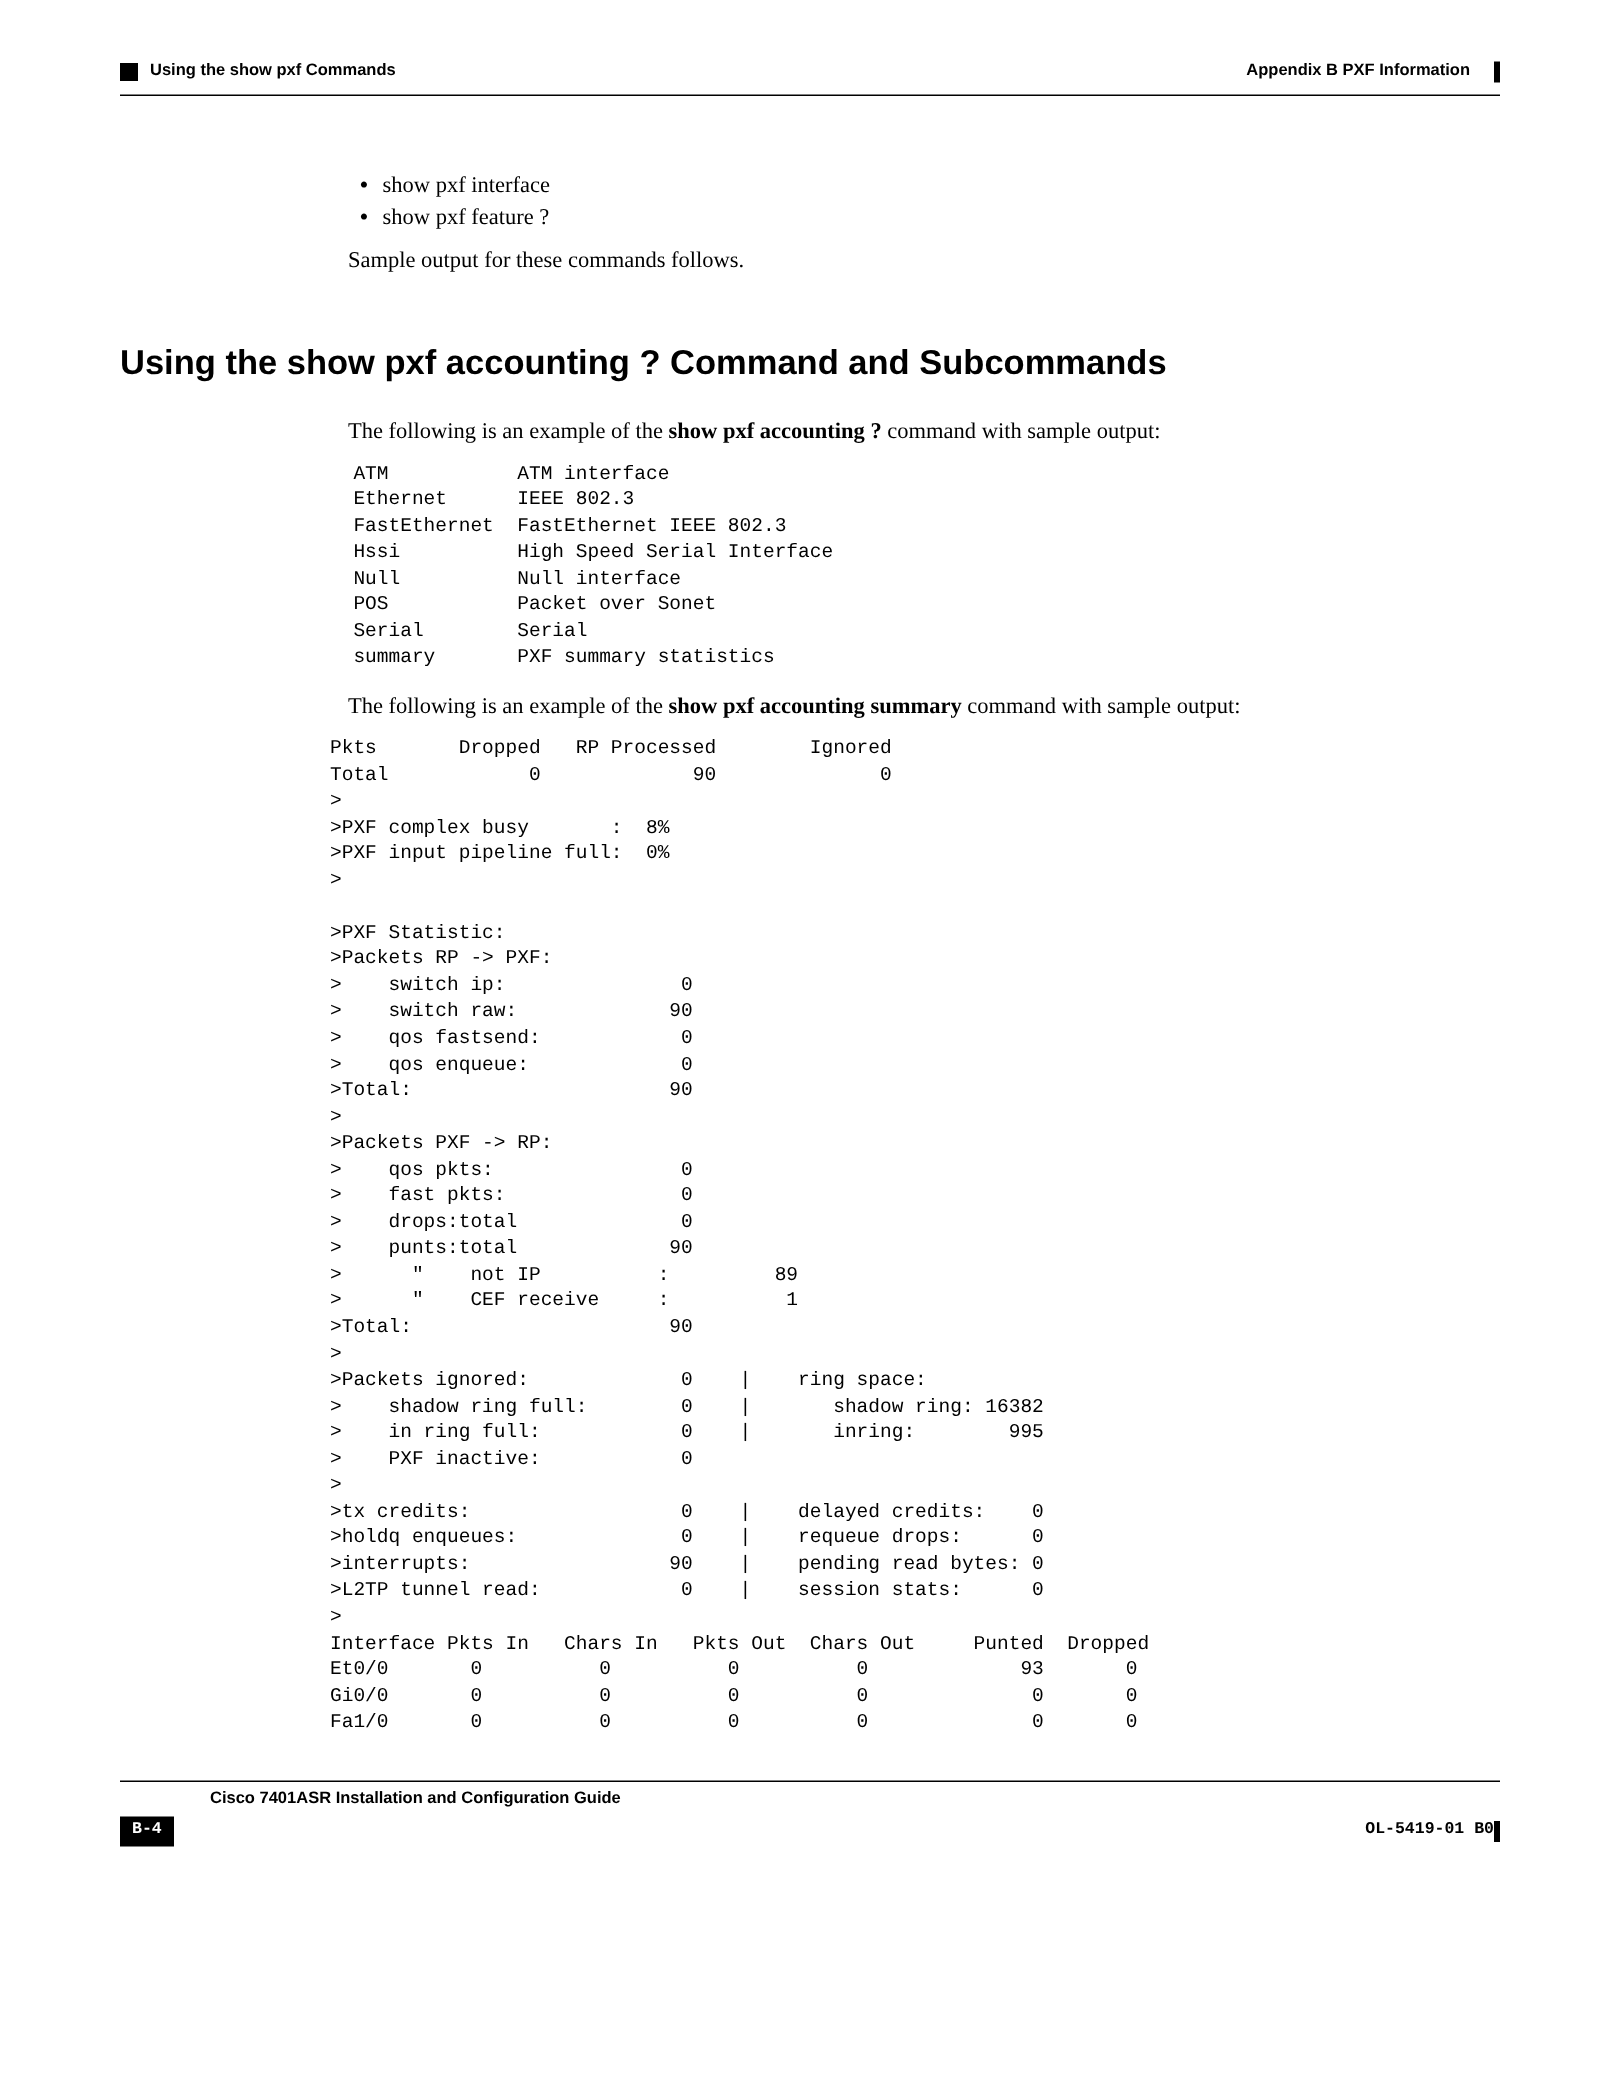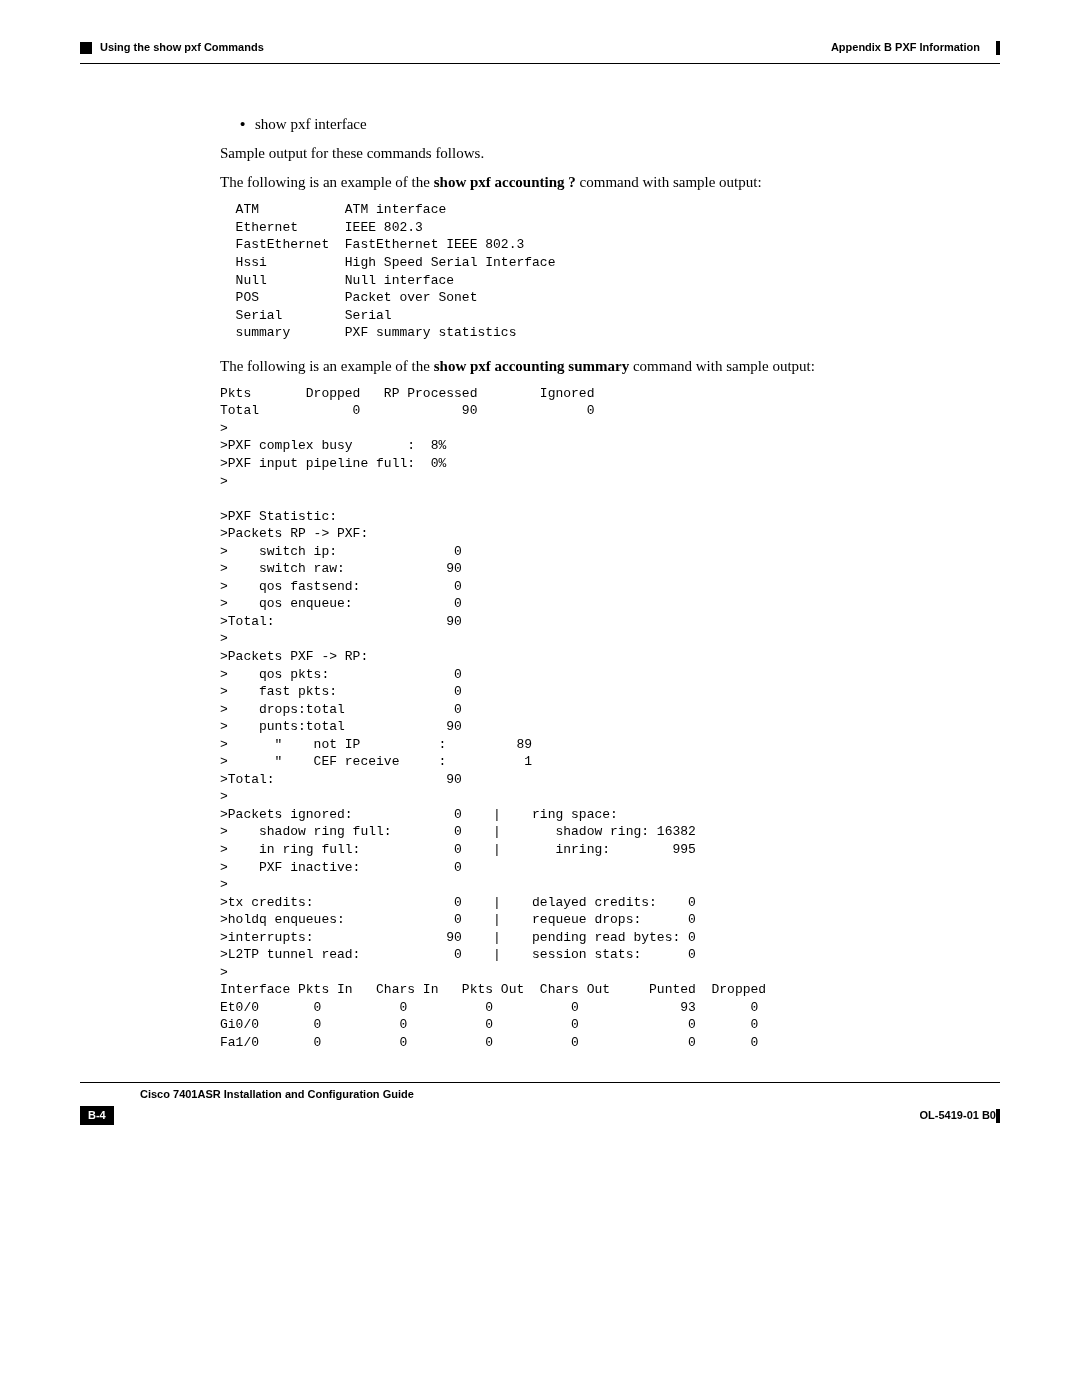--- a/index.html
+++ b/index.html
@@ -59,21 +59,21 @@
       font-weight: bold;
       margin-right: 6px;
     }
     h2.section-heading {
       font-family: Arial, Helvetica, sans-serif;
       font-size: 23px;
       font-weight: bold;
       margin: 40px 0 20px -140px;
     }
     p {
-      margin: 8px 0;
+      margin: 8px 12px;
     }
     .cmd-bold {
       font-weight: bold;
     }
     pre.output {
       font-family: "Courier New", Courier, monospace;
       font-size: 13px;
       white-space: pre;
       margin: 6px 0 14px 0;
       line-height: 1.35;
@@ -95,21 +95,21 @@
       font-family: Arial, Helvetica, sans-serif;
       font-size: 11px;
       font-weight: bold;
       text-align: left;
       margin-left: 60px;
     }
     .footer-row2 {
       display: flex;
       justify-content: space-between;
       align-items: center;
-      font-family: Liberation Sans, sans-serif;
+      font-family: Liberation Mono, monospace;
       font-size: 11px;
       font-weight: bold;
       margin-top: 4px;
     }
     .page-badge {
       background: #000;
       color: #fff;
       padding: 2px 8px;
     }
     .footer-right {
@@ -129,23 +129,25 @@
   <div class="header-right">
     <span>Appendix B    PXF Information</span>
     <span class="vbar"></span>
   </div>
 </div>
 <hr class="top-rule">
 
 <div class="content">
   <ul class="bullets">
     <li>show pxf interface</li>
+    <li>show pxf feature ?</li>
   </ul>
   <p>Sample output for these commands follows.</p>
 
+  <h2 class="section-heading">Using the show pxf accounting ? Command and Subcommands</h2>
 
   <p>
     <span>The following is an example of the </span><span class="cmd-bold">show pxf accounting ?</span><span> command with sample output:</span>
   </p>
 
 
   <pre class="output">  ATM           ATM interface
   Ethernet      IEEE 802.3
   FastEthernet  FastEthernet IEEE 802.3
   Hssi          High Speed Serial Interface

